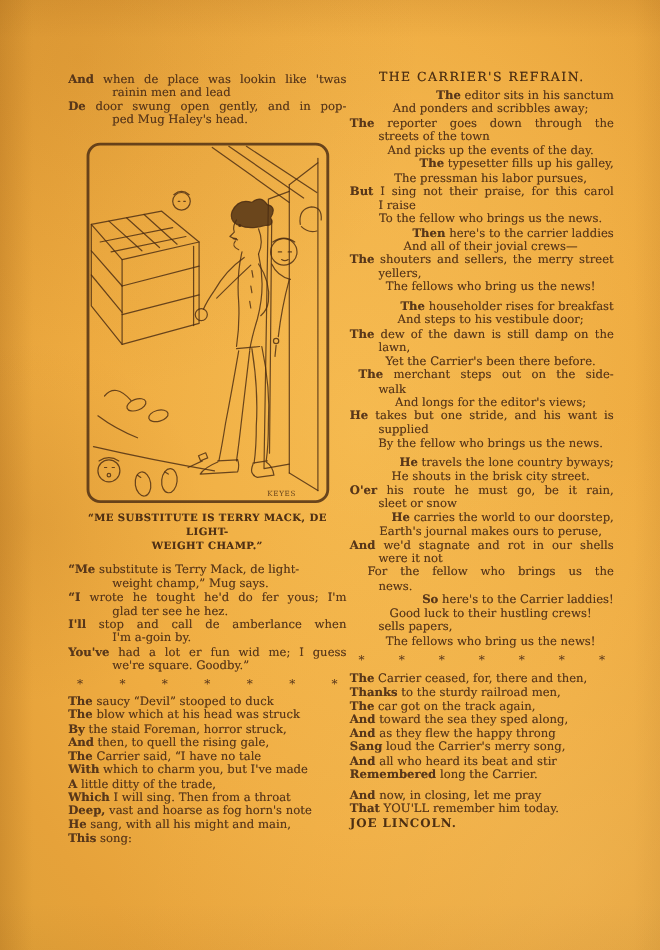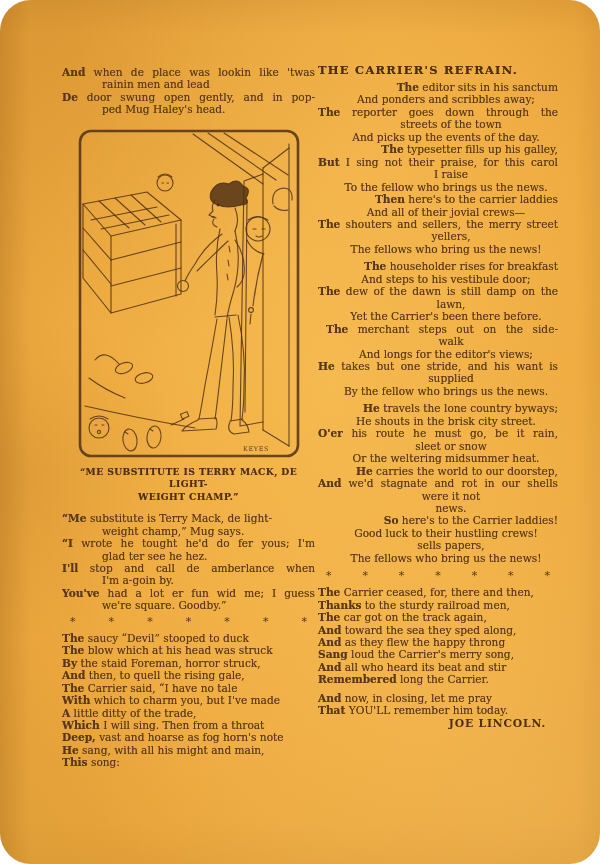--- a/index.html
+++ b/index.html
@@ -10,44 +10,43 @@
     background:
       radial-gradient(circle at 12% 6%, rgba(166,98,20,.16), transparent 32%),
       radial-gradient(circle at 4% 55%, rgba(150,88,18,.14), transparent 22%),
       radial-gradient(circle at 88% 92%, rgba(255,214,130,.22), transparent 45%),
       radial-gradient(circle at 60% 20%, rgba(255,206,115,.14), transparent 40%),
       linear-gradient(90deg, rgba(146,84,16,.24), transparent 5%),
       linear-gradient(270deg, rgba(146,84,16,.10), transparent 4%),
       linear-gradient(180deg, rgba(146,84,16,.12), transparent 4%),
       linear-gradient(0deg, rgba(146,84,16,.06), transparent 5%),
       radial-gradient(ellipse at 55% 45%, #f5b94e 0%, #efac41 55%, #e6a23a 82%, #dfa038 100%);
-    border-radius: 31px;
   }
   .col{position:absolute;}
   .col-left{left:62px;top:66px;width:253px;}
   .col-right{left:318px;top:63px;width:240px;}
   .pline{font-size:10.6px;line-height:12.45px;white-space:nowrap;
          text-shadow:0 0 .5px rgba(88,55,26,.55);}
   .just{white-space:normal;text-align:justify;text-align-last:justify;}
   .ind1{padding-left:8px;text-align:right;}
   .ind2{padding-left:16px;text-align:center;}
-  .ind3{padding-left:26px;text-align:center;}
+  .ind3{padding-left:26px;}
   .ind4{padding-left:40px;}
   .fw{font-weight:bold;}
-  .ptitle{text-align:left;font-weight:bold;font-size:11.4px;letter-spacing:1.3px;
+  .ptitle{text-align:center;font-weight:normal;font-size:11.4px;letter-spacing:1.3px;
           margin-bottom:4px;color:#4d2f12;text-shadow:0 0 .5px rgba(77,47,18,.6);}
   .stanza{margin-bottom:5px;}
   .stars{display:flex;justify-content:space-between;padding:0 8px;
          font-size:11px;margin:3px 0 4px 0;color:#55341a;}
   .caption{margin-top:7px;text-align:center;font-weight:bold;font-size:9.2px;
            letter-spacing:.4px;line-height:12.5px;color:#4f3014;}
   .caption .pline{font-size:9.2px;white-space:normal;text-align:center;}
   .dialog{margin-top:9px;}
   .verse{margin-top:4px;}
-  .author{text-align:right;padding-right:12px;font-weight:bold;
+  .author{padding-right:12px;font-weight:bold;
           font-size:10.8px;letter-spacing:.8px;color:#4d2f12;}
   .illus{margin:12px 0 0 15px;width:224px;height:331px;}
   .illus svg{display:block;width:224px;height:331px;}
 </style>
 </head>
 <body>
 
 <div class="page">
 
   <div class="col col-left">
@@ -193,20 +192,21 @@
     <div class="ptitle">THE CARRIER'S REFRAIN.</div>
 
     <div id="stanzas">
         <div class="stanza">
           <div class="pline ind1"><span class="fw">The</span> editor sits in his sanctum</div>
           <div class="pline ind2">And ponders and scribbles away;</div>
           <div class="pline just"><span class="fw">The</span> reporter goes down through the</div>
           <div class="pline ind3">streets of the town</div>
           <div class="pline ind2">And picks up the events of the day.</div>
           <div class="pline ind1"><span class="fw">The</span> typesetter fills up his galley,</div>
+          <div class="pline ind2">The pressman his labor pursues,</div>
           <div class="pline just"><span class="fw">But</span> I sing not their praise, for this carol</div>
           <div class="pline ind3">I raise</div>
           <div class="pline ind2">To the fellow who brings us the news.</div>
           <div class="pline ind1"><span class="fw">Then</span> here's to the carrier laddies</div>
           <div class="pline ind2">And all of their jovial crews—</div>
           <div class="pline just"><span class="fw">The</span> shouters and sellers, the merry street</div>
           <div class="pline ind3">yellers,</div>
           <div class="pline ind2">The fellows who bring us the news!</div>
         </div>
         <div class="stanza">
@@ -220,24 +220,25 @@
           <div class="pline ind2">And longs for the editor's views;</div>
           <div class="pline just"><span class="fw">He</span> takes but one stride, and his want is</div>
           <div class="pline ind3">supplied</div>
           <div class="pline ind2">By the fellow who brings us the news.</div>
         </div>
         <div class="stanza">
           <div class="pline ind1"><span class="fw">He</span> travels the lone country byways;</div>
           <div class="pline ind2">He shouts in the brisk city street.</div>
           <div class="pline just"><span class="fw">O'er</span> his route he must go, be it rain,</div>
           <div class="pline ind3">sleet or snow</div>
-          <div class="pline ind2">Or the weltering midsummer heat.</div>
           <div class="pline ind1"><span class="fw">He</span> carries the world to our doorstep,</div>
+          <div class="pline ind2">Earth's journal makes ours to peruse,</div>
           <div class="pline just"><span class="fw">And</span> we'd stagnate and rot in our shells</div>
           <div class="pline ind3">were it not</div>
+          <div class="pline ind2 just">For the fellow who brings us the</div>
           <div class="pline ind3">news.</div>
           <div class="pline ind1"><span class="fw">So</span> here's to the Carrier laddies!</div>
           <div class="pline ind2">Good luck to their hustling crews!</div>
           <div class="pline ind3">sells papers,</div>
           <div class="pline ind2">The fellows who bring us the news!</div>
         </div>
       </div>
 
     <div class="stars">
         <span>*</span>

